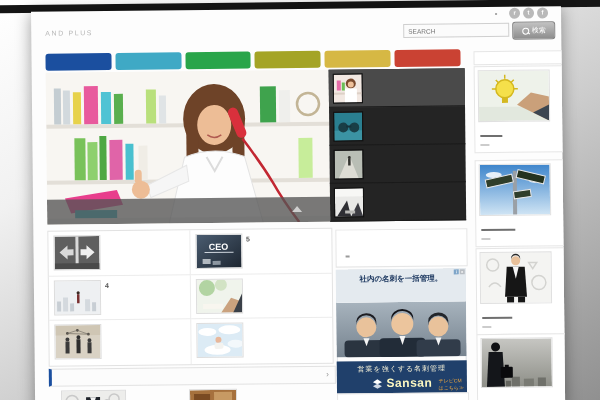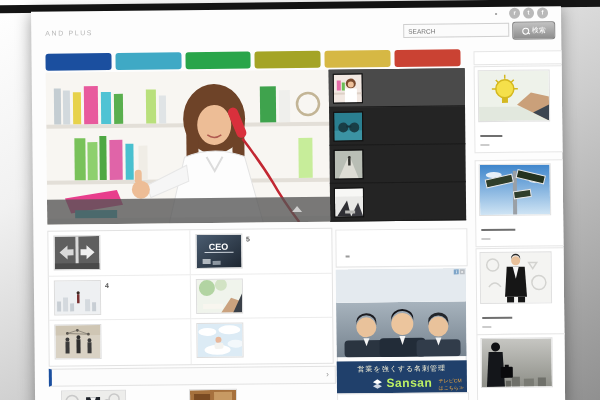--- a/index.html
+++ b/index.html
@@ -55,21 +55,21 @@
   .ad-top{height:29px;background:#e4eaef;color:#17335c;font-size:7.5px;font-weight:bold;
     text-align:center;padding-top:4px;line-height:1.55;position:relative;}
   .adchoices{position:absolute;top:1px;right:1px;display:flex;gap:1px;}
   .adc{width:5px;height:5px;font-size:4px;line-height:5px;color:#fff;text-align:center;}
   .adc.i{background:#7fa6c9;}
   .adc.x{background:#b9bec4;}
   .ad-photo{height:55px;}
   .ad-bar{height:37px;background:#20406b;position:relative;text-align:center;}
   .ad-bar-text{font-size:7px;color:#f6f1d8;letter-spacing:1px;padding-top:3px;}
   .brand-row{display:flex;align-items:center;justify-content:center;gap:4px;margin-top:2px;}
-  .brand{font-size:12px;font-weight:bold;color:#bef264;letter-spacing:.5px;}
+  .brand{font-size:12px;font-weight:bold;color:#fef9c3;letter-spacing:.5px;}
   .cta{position:absolute;right:3px;bottom:6px;font-size:5px;color:#f0a83e;text-align:left;line-height:1.4;}
   .likebox{left:302px;top:385px;width:130px;height:28px;background:#fff;border:1px solid #e6e6e6;}
   .likebox-title{font-size:8px;font-weight:bold;color:#3b3b3b;padding:5px 0 0 8px;}
   
   .side-head{left:442px;top:44px;width:88px;height:12px;background:#fff;border:1px solid #e6e6e6;}
   .scard{left:442px;width:88px;background:#fff;border:1px solid #e6e6e6;cursor:pointer;}
   .scard .img{margin:4px;width:70px;height:50px;outline:1px solid #e0e0e0;}
   .tline{margin:6px 0 0 5px;height:2px;background:#6f6f6f;}
   .dline{margin:7px 0 6px 5px;height:2px;background:#cccccc;}
   .slabel-row{display:flex;align-items:center;margin:4px 0 0 5px;gap:2px;}
@@ -301,20 +301,21 @@
     <div class="abs widget-empty">
       <div class="mini-dash"></div>
     </div>
 
     <div class="abs ad">
       <div class="ad-top">
         <div class="adchoices">
           <span class="adc i">i</span>
           <span class="adc x">×</span>
         </div>
+        <div>社内の名刺を一括管理。</div>
       </div>
       <svg class="ad-photo" width="130" height="55" viewBox="0 0 130 55">
         <defs>
             <linearGradient id="g2" x1="0" y1="0" x2="0" y2="1">
           <stop offset="0" stop-color="#a7b3bd"></stop>
               <stop offset="1" stop-color="#76838f"></stop>
             </linearGradient>
           </defs>
         <rect width="130" height="55" fill="url(#g2)"></rect>
         <rect x="8" y="38" width="44" height="17" rx="4" fill="#2a3440"></rect>

